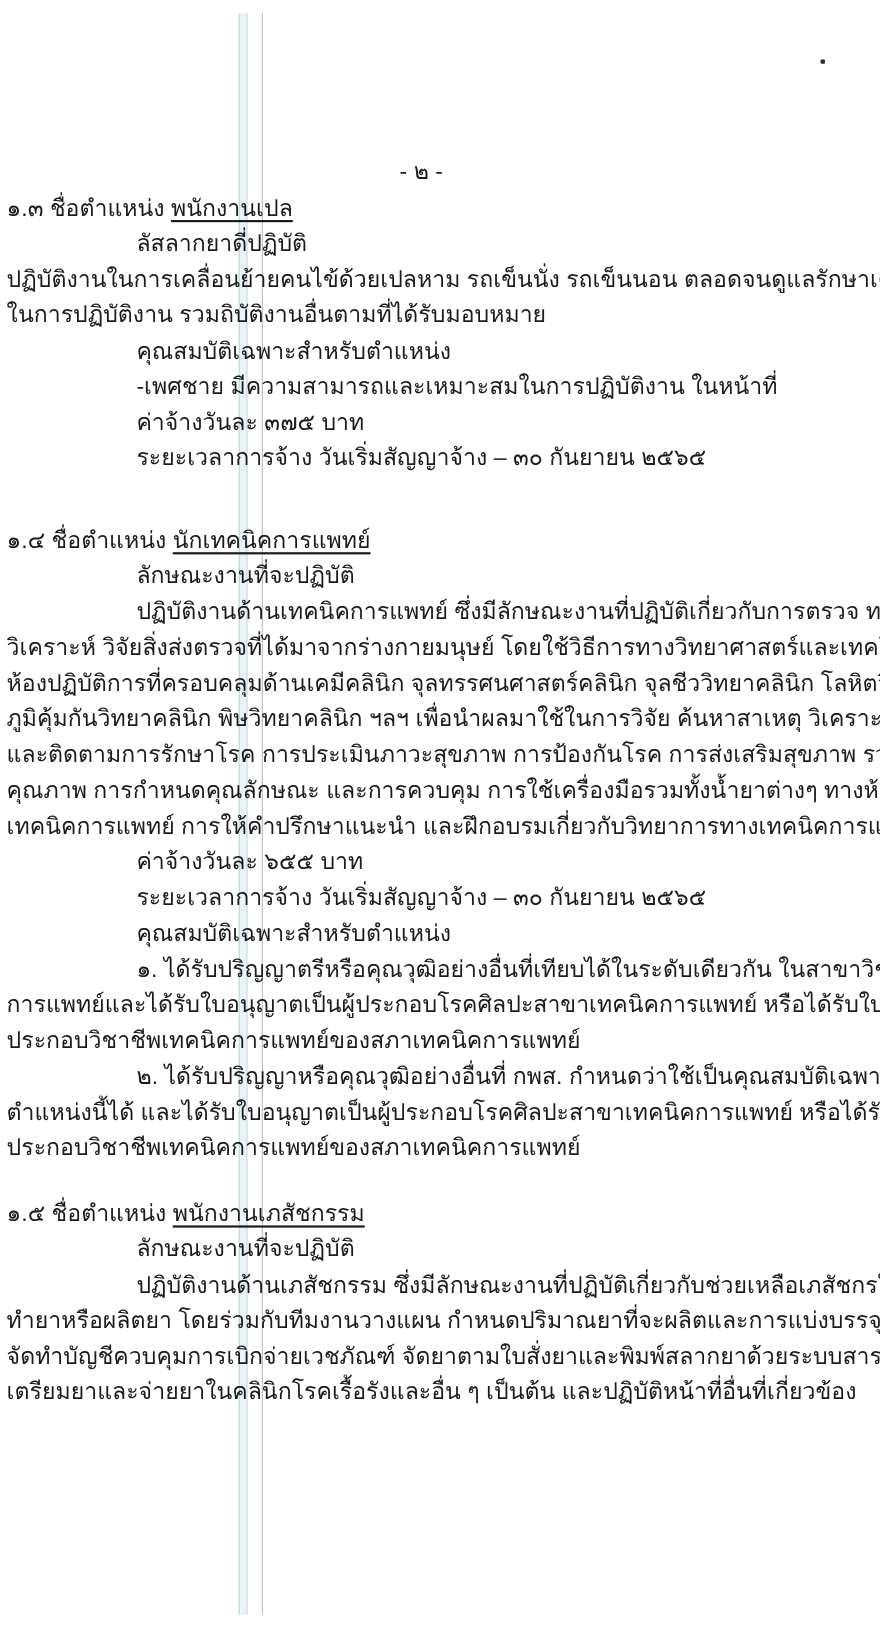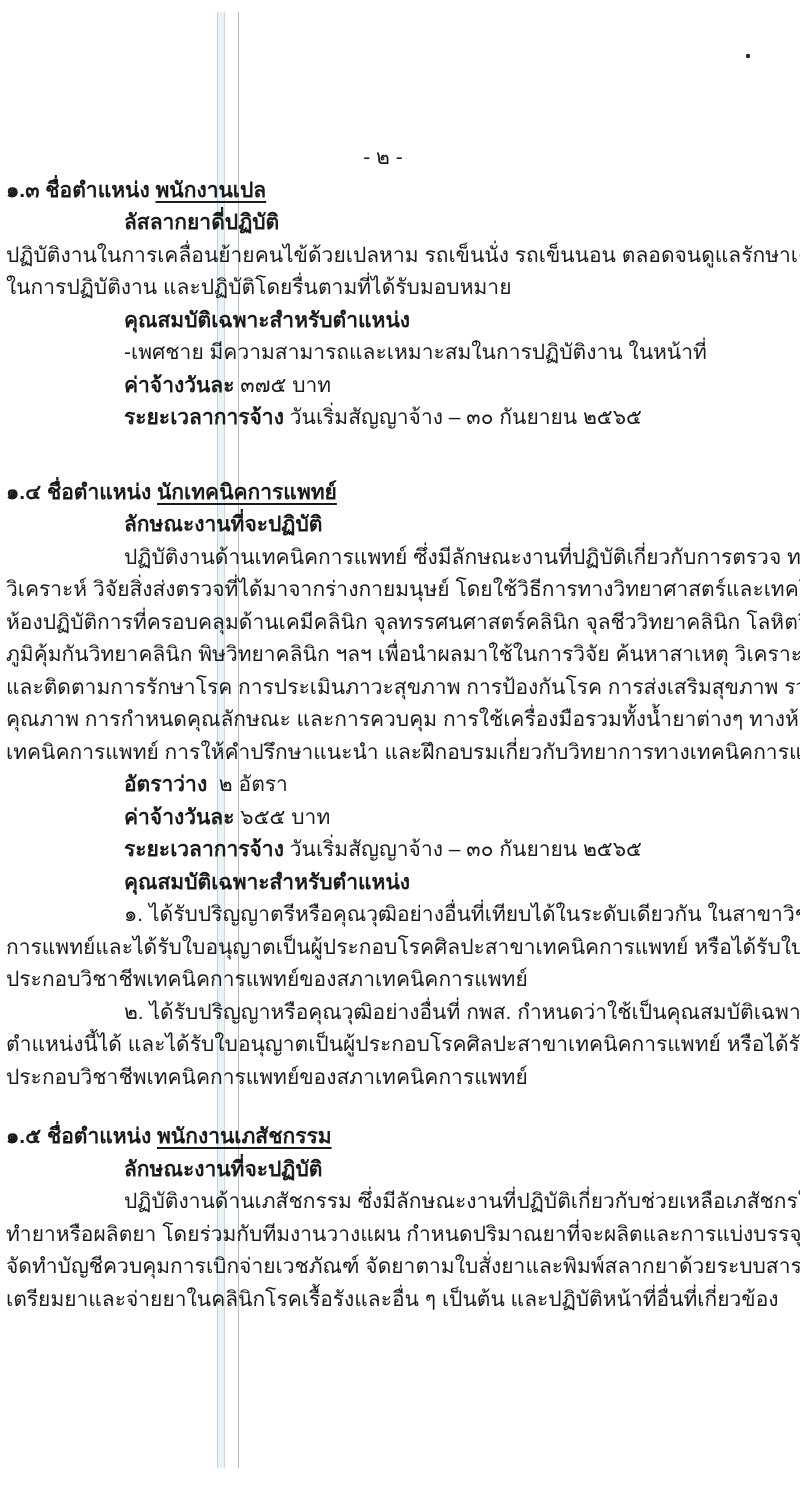--- a/index.html
+++ b/index.html
@@ -14,21 +14,21 @@
   }
   .content{
     position:absolute;
     left:6px;
     top:141px;
     width:794px;
     font-size:21px;
     line-height:32.5px;
   }
   .ln{white-space:pre;height:32.5px;overflow:visible;}
-  .b{font-weight:700;}
+  .b{font-weight:400;}
   .ind{padding-left:118px;}
   .center{text-align:center;padding-right:40px;}
   .u{text-decoration:underline;text-underline-offset:4px;text-decoration-thickness:1.5px;}
   .gap-a{height:42px;}
   .gap-b{height:27px;}
   
   .vline-pair{
     position:absolute;left:217px;top:12px;width:6px;height:1456px;
     background:#eaf4f6;border-left:1px solid #b9d6dd;border-right:1px solid #c4dce2;
   }
@@ -50,38 +50,37 @@
   <div class="vline-single"></div>
   <div class="speck"></div>
 
   <div class="content">
 
     <div class="ln center">- ๒ -</div>
 
     <div class="ln b"><span>๑.๓ ชื่อตำแหน่ง </span><span class="u">พนักงานเปล</span></div>
     <div class="ln b ind">ลัสลากยาดี่ปฏิบัติ</div>
     <div class="ln">ปฏิบัติงานในการเคลื่อนย้ายคนไข้ด้วยเปลหาม รถเข็นนั่ง รถเข็นนอน ตลอดจนดูแลรักษาเครื่องมือต่างๆ ที่ใช้</div>
-    <div class="ln">ในการปฏิบัติงาน และปฏิบัติโดยรื่นตามที่ได้รับมอบหมาย</div>
+    <div class="ln">ในการปฏิบัติงาน รวมถิบัติงานอื่นตามที่ได้รับมอบหมาย</div>
     <div class="ln b ind">คุณสมบัติเฉพาะสำหรับตำแหน่ง</div>
     <div class="ln ind">-เพศชาย มีความสามารถและเหมาะสมในการปฏิบัติงาน ในหน้าที่</div>
     <div class="ln ind"><span class="b">ค่าจ้างวันละ</span><span> ๓๗๕ บาท</span></div>
     <div class="ln ind"><span class="b">ระยะเวลาการจ้าง</span><span> วันเริ่มสัญญาจ้าง – ๓๐ กันยายน ๒๕๖๕</span></div>
 
     <div class="gap-a"></div>
 
     <div class="ln b"><span>๑.๔ ชื่อตำแหน่ง </span><span class="u">นักเทคนิคการแพทย์</span></div>
     <div class="ln b ind">ลักษณะงานที่จะปฏิบัติ</div>
     <div class="ln ind">ปฏิบัติงานด้านเทคนิคการแพทย์ ซึ่งมีลักษณะงานที่ปฏิบัติเกี่ยวกับการตรวจ ทดสอบ</div>
     <div class="ln">วิเคราะห์ วิจัยสิ่งส่งตรวจที่ได้มาจากร่างกายมนุษย์ โดยใช้วิธีการทางวิทยาศาสตร์และเทคโนโลยีทาง</div>
     <div class="ln">ห้องปฏิบัติการที่ครอบคลุมด้านเคมีคลินิก จุลทรรศนศาสตร์คลินิก จุลชีววิทยาคลินิก โลหิตวิทยา คลังเลือด</div>
     <div class="ln">ภูมิคุ้มกันวิทยาคลินิก พิษวิทยาคลินิก ฯลฯ เพื่อนำผลมาใช้ในการวิจัย ค้นหาสาเหตุ วิเคราะห์ความรุนแรง</div>
     <div class="ln">และติดตามการรักษาโรค การประเมินภาวะสุขภาพ การป้องกันโรค การส่งเสริมสุขภาพ รวมถึงการควบคุม</div>
     <div class="ln">คุณภาพ การกำหนดคุณลักษณะ และการควบคุม การใช้เครื่องมือรวมทั้งน้ำยาต่างๆ ทางห้องปฏิบัติการทาง</div>
     <div class="ln">เทคนิคการแพทย์ การให้คำปรึกษาแนะนำ และฝึกอบรมเกี่ยวกับวิทยาการทางเทคนิคการแพทย์ และปฏิบัติ</div>
-    <div class="ln ind"><span class="b">อัตราว่าง</span><span>  ๒ อัตรา</span></div>
     <div class="ln ind"><span class="b">ค่าจ้างวันละ</span><span> ๖๕๕ บาท</span></div>
     <div class="ln ind"><span class="b">ระยะเวลาการจ้าง</span><span> วันเริ่มสัญญาจ้าง – ๓๐ กันยายน ๒๕๖๕</span></div>
     <div class="ln b ind">คุณสมบัติเฉพาะสำหรับตำแหน่ง</div>
     <div class="ln ind">๑. ได้รับปริญญาตรีหรือคุณวุฒิอย่างอื่นที่เทียบได้ในระดับเดียวกัน ในสาขาวิชาเทคนิ</div>
     <div class="ln">การแพทย์และได้รับใบอนุญาตเป็นผู้ประกอบโรคศิลปะสาขาเทคนิคการแพทย์ หรือได้รับใบอนุญาตเป็น</div>
     <div class="ln">ประกอบวิชาชีพเทคนิคการแพทย์ของสภาเทคนิคการแพทย์</div>
     <div class="ln ind">๒. ได้รับปริญญาหรือคุณวุฒิอย่างอื่นที่ กพส. กำหนดว่าใช้เป็นคุณสมบัติเฉพาะสำหรับ</div>
     <div class="ln">ตำแหน่งนี้ได้ และได้รับใบอนุญาตเป็นผู้ประกอบโรคศิลปะสาขาเทคนิคการแพทย์ หรือได้รับใบอนุญาตเป็นผู้</div>
     <div class="ln">ประกอบวิชาชีพเทคนิคการแพทย์ของสภาเทคนิคการแพทย์</div>
 

